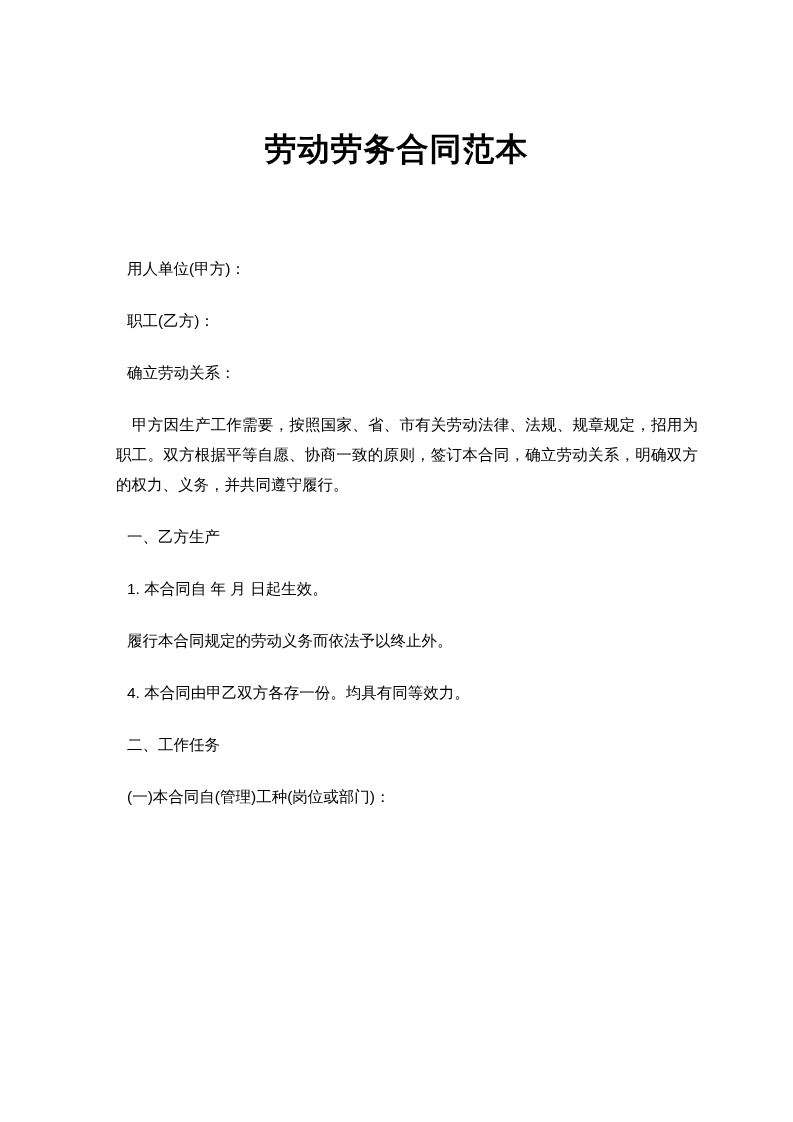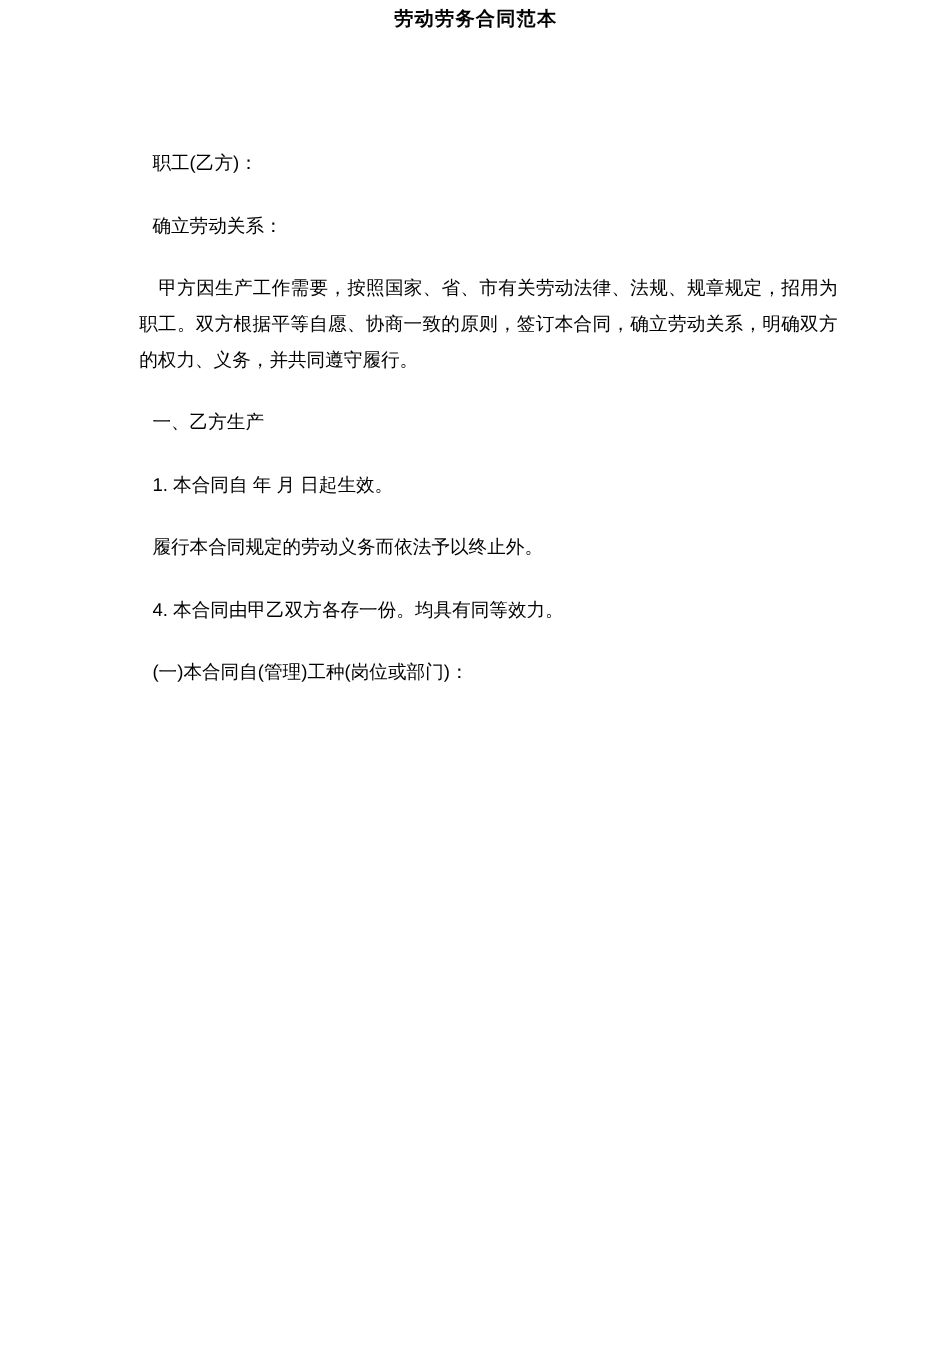--- a/index.html
+++ b/index.html
@@ -17,23 +17,24 @@
   }
   .page {
     width: 793px;
     height: 1122px;
     box-sizing: border-box;
     padding: 0 95px;
     position: relative;
   }
   .doc-title {
     text-align: center;
-    font-size: 16px;
+    font-size: 32px;
     font-weight: bold;
     letter-spacing: 1px;
+    margin-top: 132px;
     line-height: 34px;
   }
   .body-block {
     margin-top: 88px;
   }
   p.para {
     font-size: 15.5px;
     line-height: 30px;
     margin: 0 0 22px 0;
     text-align: justify;
@@ -48,23 +49,25 @@
   }
 </style>
 </head>
 <body>
 
 <div class="page">
 
   <div class="doc-title">劳动劳务合同范本</div>
 
   <div class="body-block">
+    <p class="para indent1">用人单位(甲方)：</p>
     <p class="para indent1">职工(乙方)：</p>
     <p class="para indent1">确立劳动关系：</p>
     <p class="para indent-half">甲方因生产工作需要，按照国家、省、市有关劳动法律、法规、规章规定，招用为职工。双方根据平等自愿、协商一致的原则，签订本合同，确立劳动关系，明确双方的权力、义务，并共同遵守履行。</p>
     <p class="para indent1">一、乙方生产</p>
     <p class="para indent1">1. 本合同自  年  月  日起生效。</p>
     <p class="para indent1">履行本合同规定的劳动义务而依法予以终止外。</p>
     <p class="para indent1">4. 本合同由甲乙双方各存一份。均具有同等效力。</p>
+    <p class="para indent1">二、工作任务</p>
     <p class="para indent1">(一)本合同自(管理)工种(岗位或部门)：</p>
   </div>
 
 </div>
 
 </body></html>

